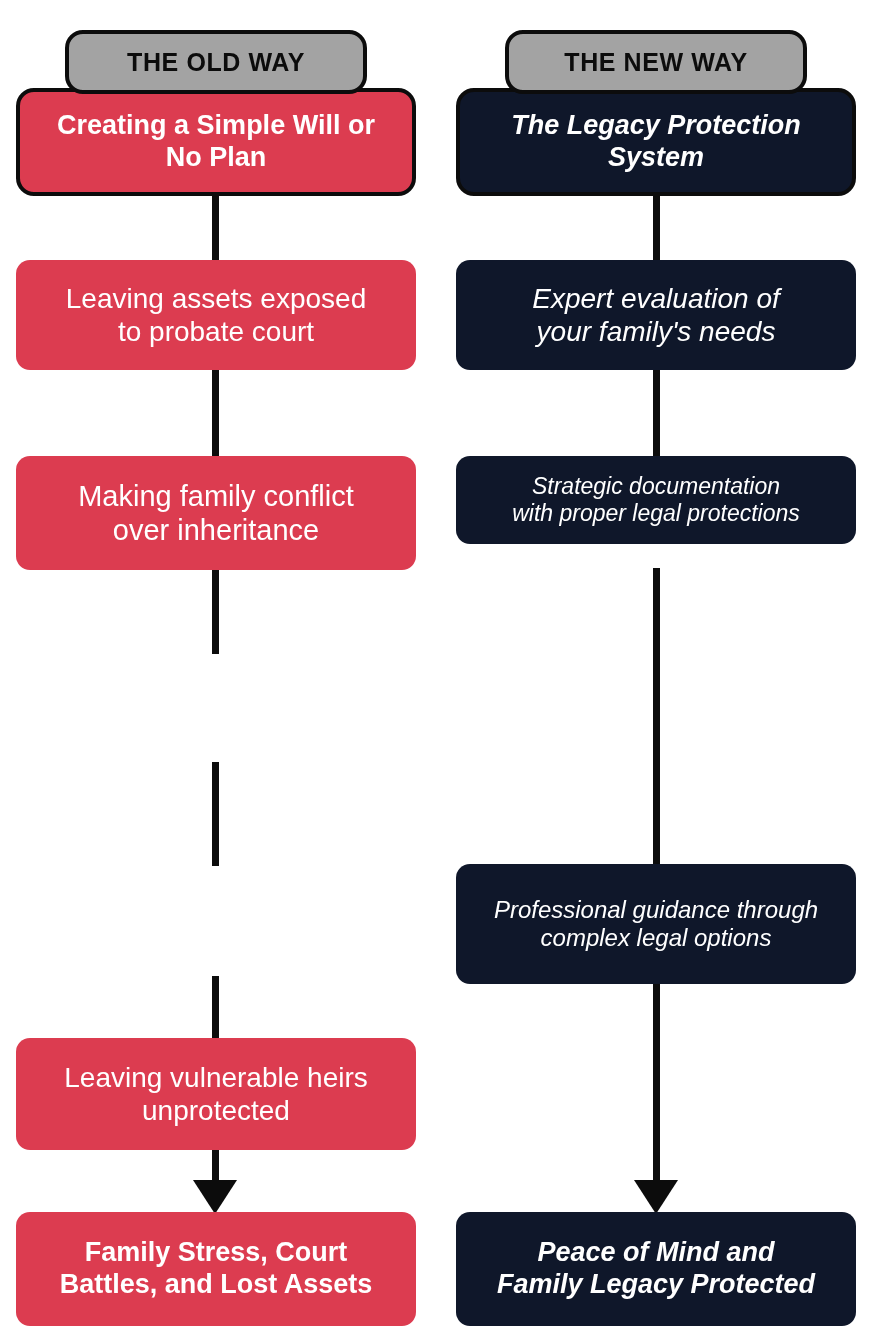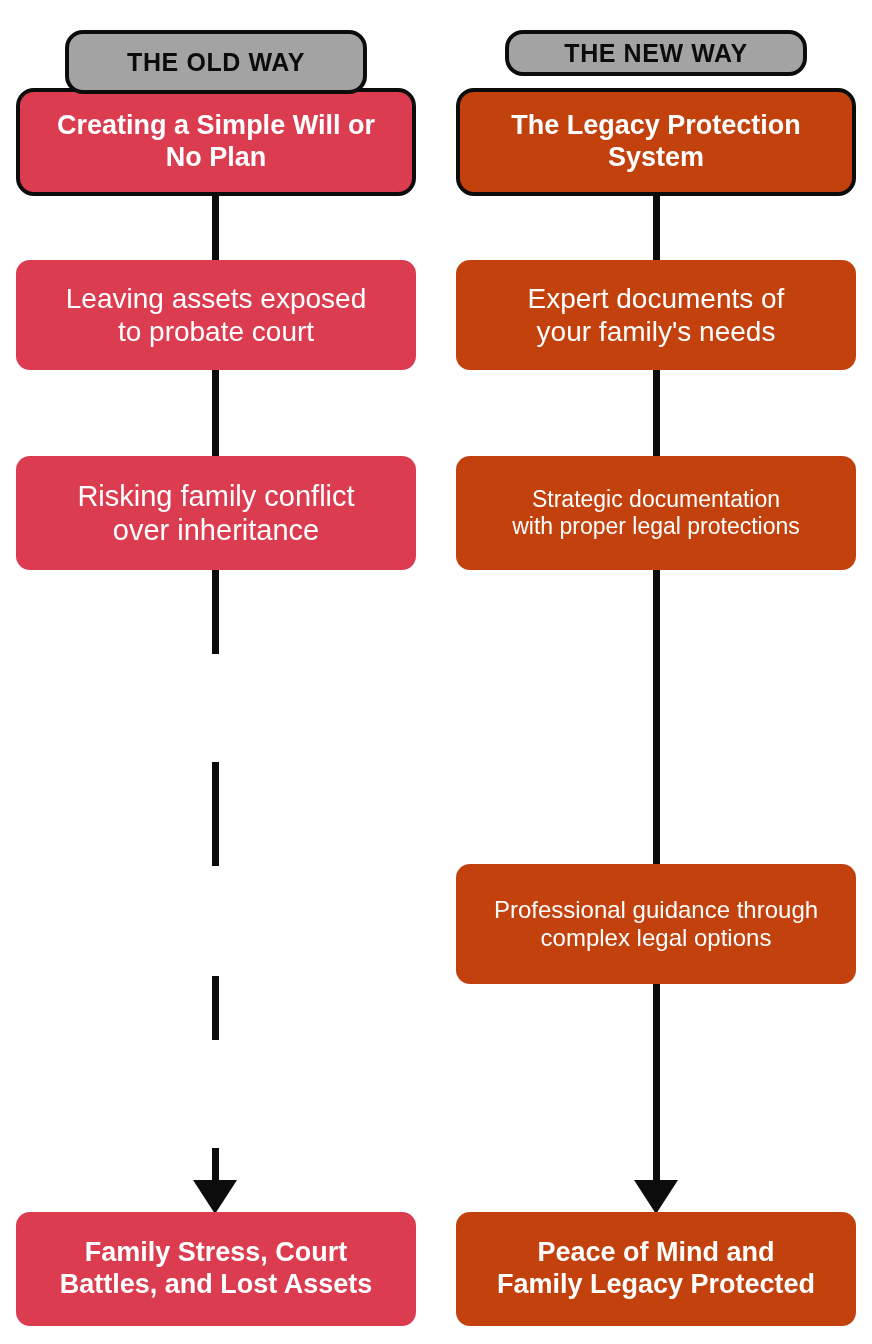--- a/index.html
+++ b/index.html
@@ -37,21 +37,21 @@
     align-items:center;
     justify-content:center;
     text-align:center;
     color:#ffffff;
     line-height:1.18;
     padding:6px 14px;
     z-index:3;
     white-space:pre-line;
   }
   .node.red{background:#DC3C50;}
-  .node.blue{background:#c2410c;}
+  .node.blue{background:#0f172a;font-style:italic;}
   .node.outlined{border:4px solid #0c0c0c;border-radius:18px;}
   .node.bold{font-weight:bold;}
 
   
   .pill{
     position:absolute;
     box-sizing:border-box;
     background:#a3a3a3;
     border:4px solid #0c0c0c;
     border-radius:18px;
@@ -87,58 +87,62 @@
     <span>Creating a Simple Will or
 No Plan</span>
   </div>
 
   <div class="node red" style="left:16px;top:260px;width:400px;height:110px;font-size:28px;">
     <span>Leaving assets exposed
 to probate court</span>
   </div>
 
   <div class="node red" style="left:16px;top:456px;width:400px;height:114px;font-size:29px;">
-    <span>Risking family conflict
+    <span>Making family conflict
 over inheritance</span>
   </div>
 
 
 
+  <div class="node red" style="left:16px;top:1038px;width:400px;height:112px;font-size:28px;">
+    <span>Leaving vulnerable heirs
+unprotected</span>
+  </div>
 
   <div class="node red bold" style="left:16px;top:1212px;width:400px;height:114px;font-size:27px;">
     <span>Family Stress, Court
 Battles, and Lost Assets</span>
   </div>
 
   <div class="node blue outlined bold" style="left:456px;top:88px;width:400px;height:108px;font-size:27px;">
     <span>The Legacy Protection
 System</span>
   </div>
 
   <div class="node blue" style="left:456px;top:260px;width:400px;height:110px;font-size:28px;">
-    <span>Expert documents of
+    <span>Expert evaluation of
 your family's needs</span>
   </div>
 
-  <div class="node blue" style="left:456px;top:456px;width:400px;height:114px;font-size:23px;">
+  <div class="node blue" style="left:456px;top:456px;width:400px;height:88px;font-size:23px;">
     <span>Strategic documentation
 with proper legal protections</span>
   </div>
 
   <div class="node blue" style="left:456px;top:864px;width:400px;height:120px;font-size:24px;">
     <span>Professional guidance through
 complex legal options</span>
   </div>
 
   <div class="node blue bold" style="left:456px;top:1212px;width:400px;height:114px;font-size:27px;">
     <span>Peace of Mind and
 Family Legacy Protected</span>
   </div>
 
   <div class="pill" style="left:65px;top:30px;width:302px;height:64px;font-size:25px;">
     <span>THE OLD WAY</span>
   </div>
 
-  <div class="pill" style="left:505px;top:30px;width:302px;height:46px;font-size:25px;">
+  <div class="pill" style="left:505px;top:30px;width:302px;height:64px;font-size:25px;">
     <span>THE NEW WAY</span>
   </div>
 
 </div>
 
 </body></html>

